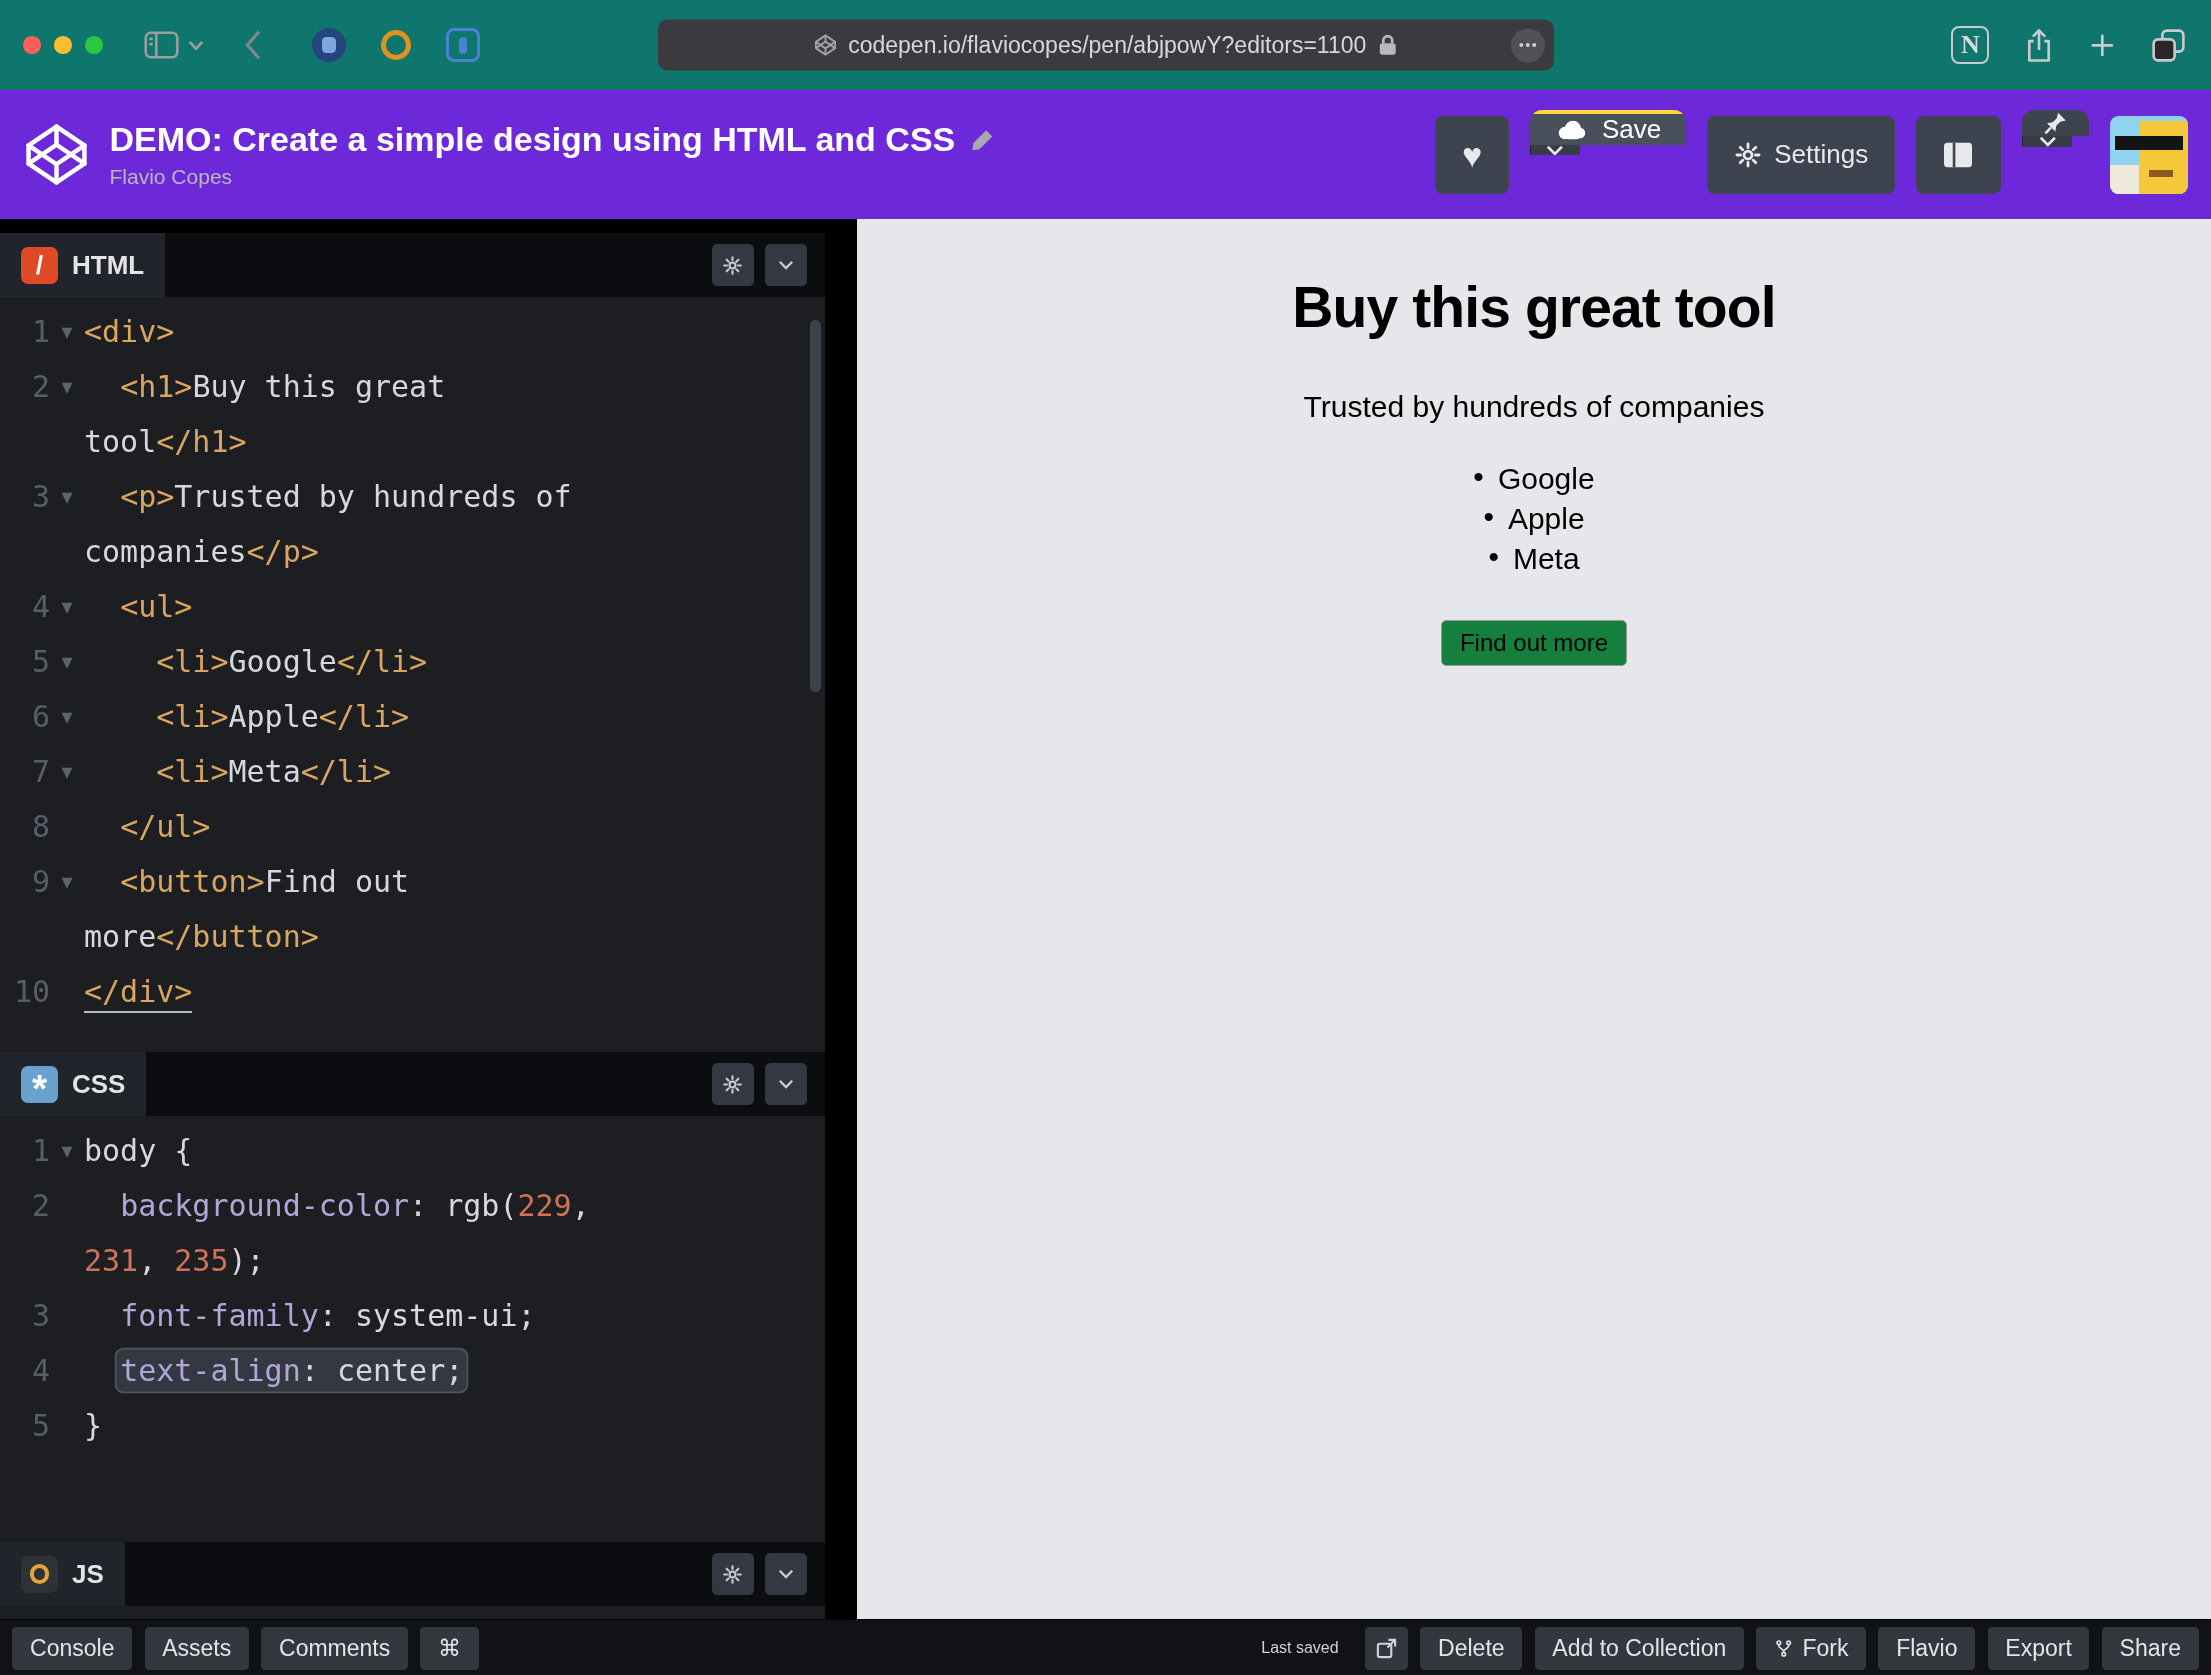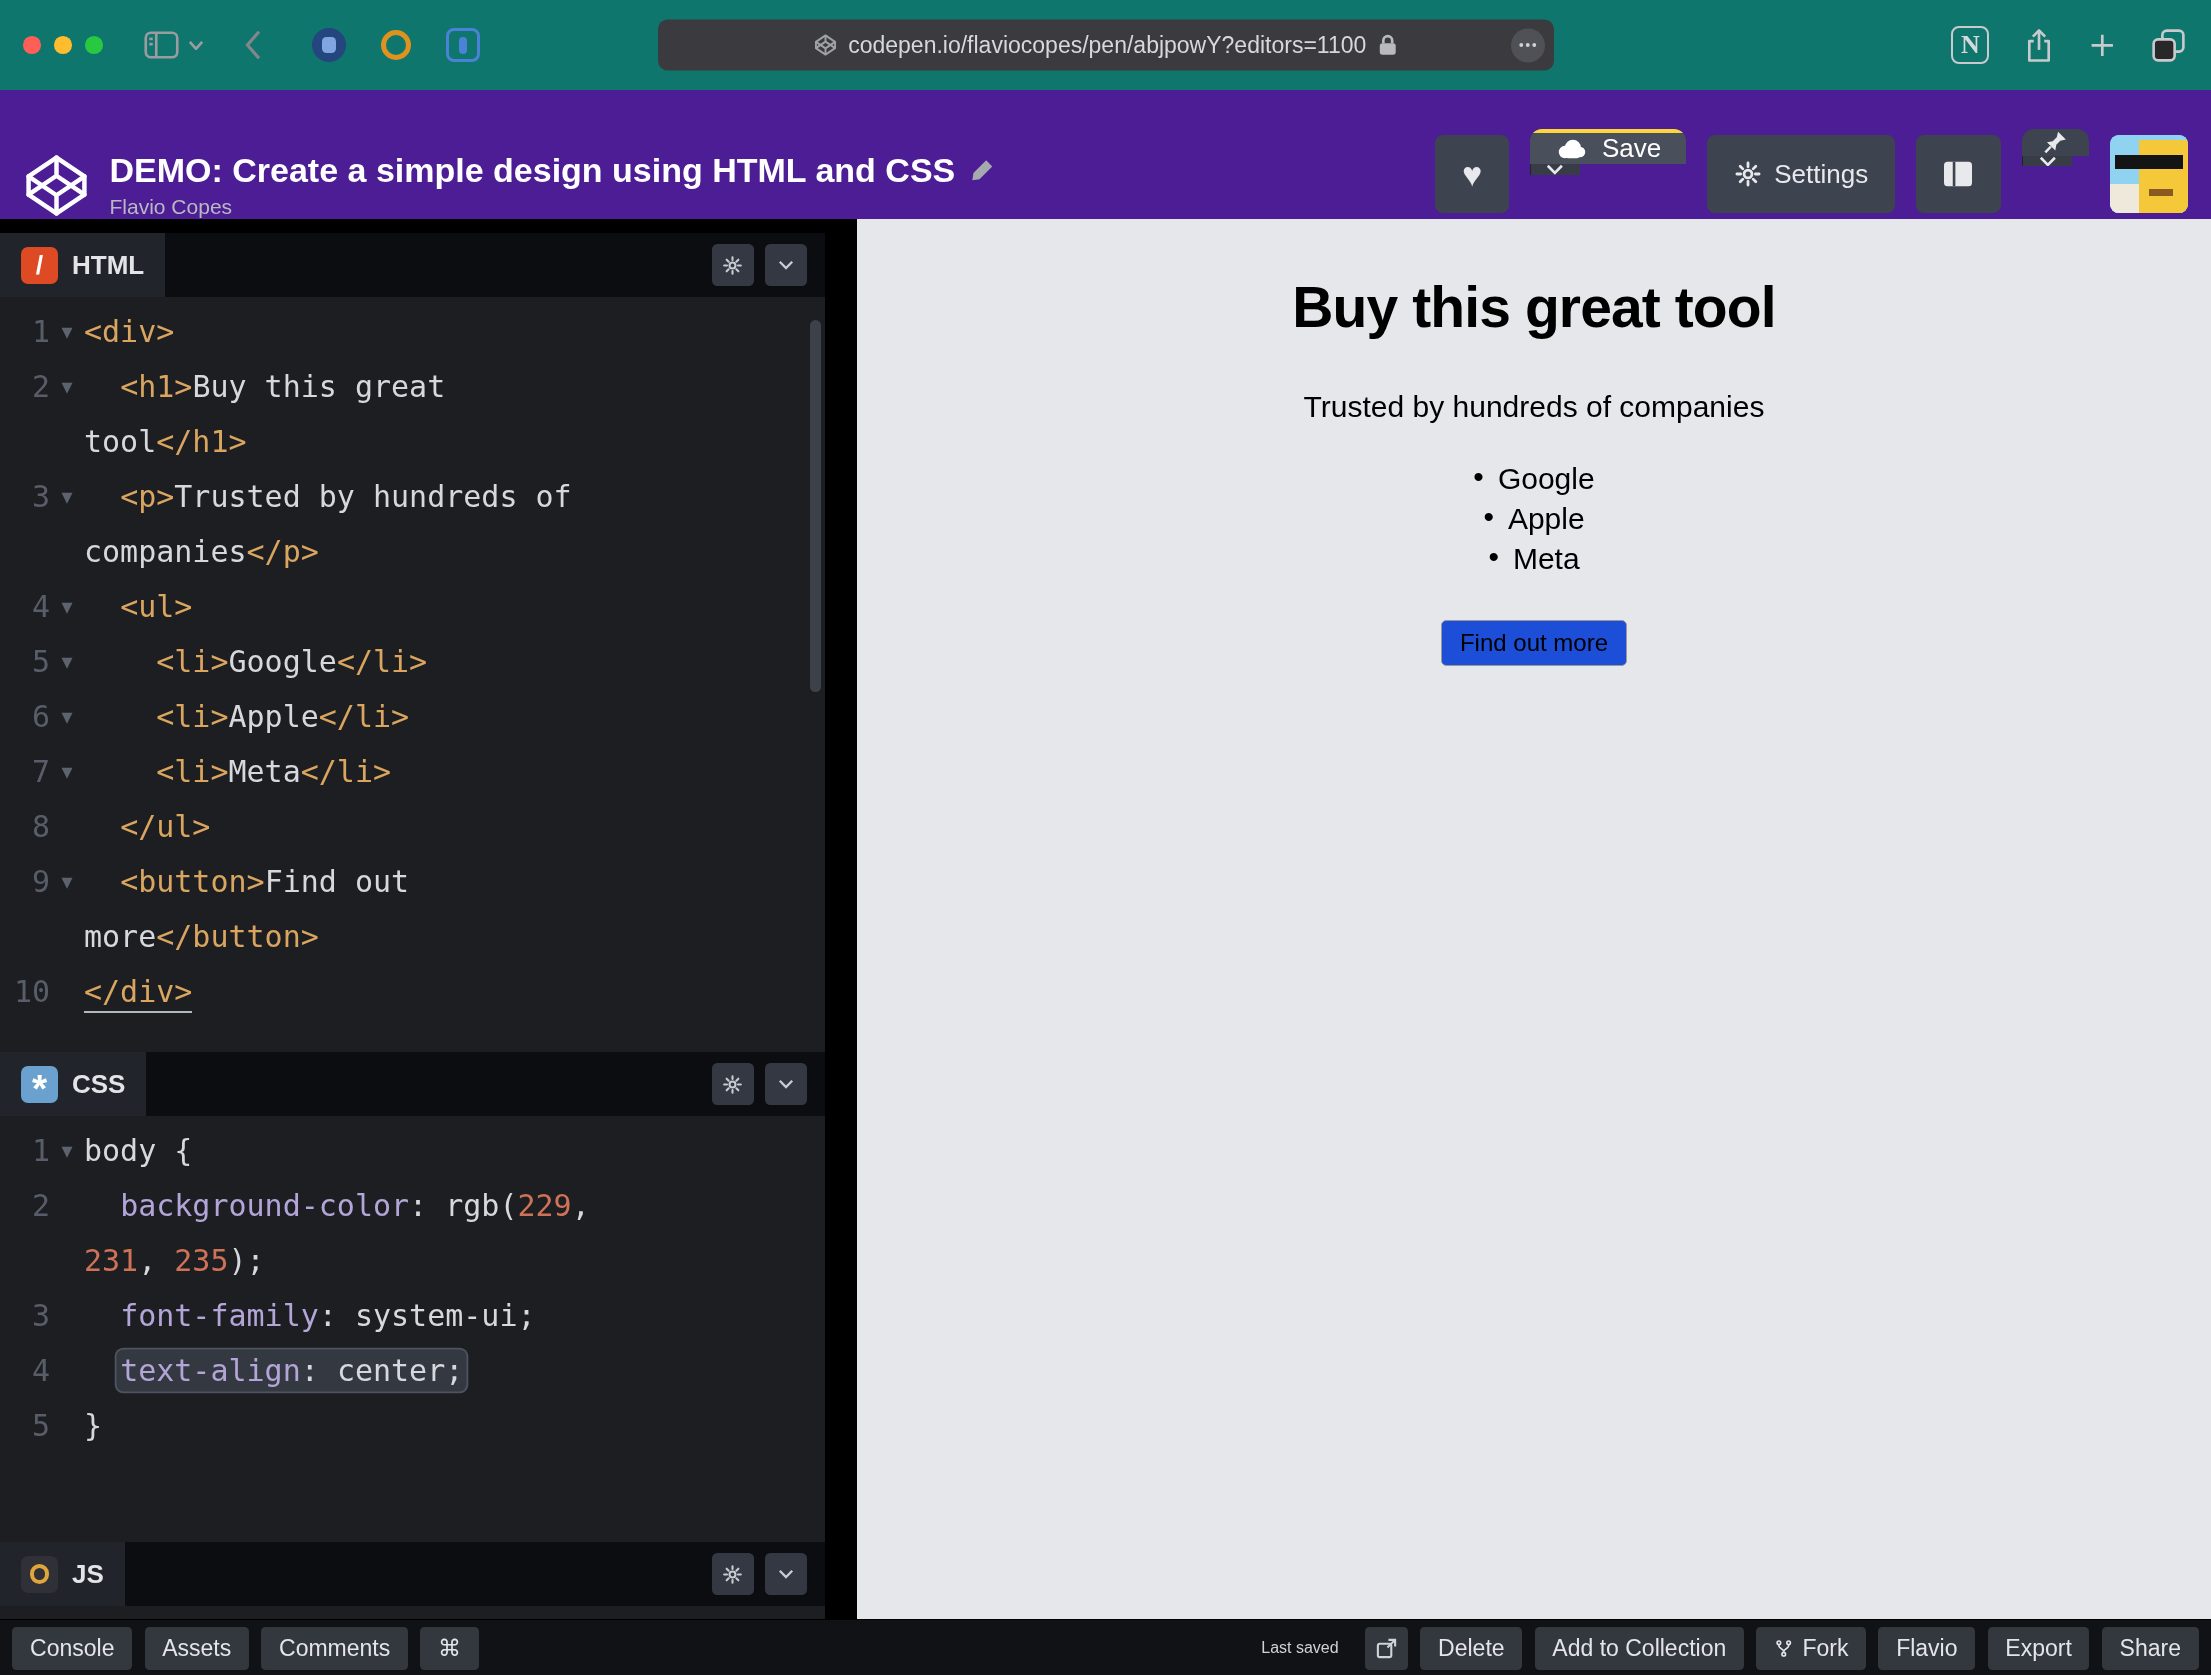--- a/index.html
+++ b/index.html
@@ -29,21 +29,21 @@
   .url-wrap { position:absolute; left:50%; top:50%; transform:translate(-50%,-50%);
     width:896px; height:51px; background:#3b3b3f; border-radius:9.8px;
     display:flex; align-items:center; justify-content:center; gap:11.5px; color:#d7d8db; font-size:23px; }
   .url-ellipsis { position:absolute; right:8.9px; top:50%; transform:translateY(-50%);
     width:34px; height:34px; border-radius:50%; background:#505157; display:flex; align-items:center; justify-content:center; }
   .chrome-right { position:absolute; right:25px; display:flex; align-items:center; gap:35px; }
   .notion-box { width:38px; height:38px; border:2.7px solid #c9cacd; border-radius:8px; color:#d7d8db;
     display:flex; align-items:center; justify-content:center; font-family:"Liberation Serif", serif; font-weight:bold; font-size:26px; background:none; }
 
   
-  .cp-header { height:129px; background:#4c1d95; display:flex; align-items:flex-end; padding:0 23px; flex:none; }
+  .cp-header { height:129px; background:#6d28d9; display:flex; align-items:center; padding:0 23px; flex:none; }
   .titles { margin-left:19.5px; }
   .pen-title { display:flex; align-items:center; gap:14px; color:#fff; font-size:34px; font-weight:bold; }
   .pen-author { color:#b8bac0; font-size:21px; margin-top:5.3px; }
   .actions { margin-left:auto; display:flex; align-items:center; gap:21px; }
   .hbtn { height:78px; background:#3e4350; border-radius:8px; color:#e8e9ec; font-size:26px;
     display:flex; align-items:center; justify-content:center; gap:12.4px; padding:0 26.6px; }
   .btn-group { display:flex; border-radius:12px; overflow:hidden; height:90px;flex-direction:column; }
   .save-main { border-top:4.4px solid #ffd53d; background:#4a4f5c; color:#fff; font-size:26px;
     display:flex; align-items:center; gap:13.3px; padding:0 25px; }
   .group-caret { width:50px; background:#383c47; display:flex; align-items:center; justify-content:center; border-left:1.8px solid #21232a; }
@@ -87,21 +87,21 @@
 
   .divider { width:32px; background:#000; flex:none; }
 
   
   .preview { flex:1; background:#e5e7eb; text-align:center; color:#000; overflow:hidden; }
   .pv-h1 { font-size:57px; font-weight:bold; margin-top:55px; letter-spacing:-0.9px; }
   .pv-sub { font-size:30px; margin-top:50px; }
   .pv-list { margin-top:35px; }
   .pli { font-size:30px; line-height:40px; }
   .pli .bullet { margin-right:14px; position:relative; top:-1.8px; }
-  .pv-btn { margin-top:41px; font-size:24px; background:#1d4ed8; border:1.8px solid #999; border-radius:5.3px; padding:8px 17.7px; color:#000; }
+  .pv-btn { margin-top:41px; font-size:24px; background:#15803d; border:1.8px solid #999; border-radius:5.3px; padding:8px 17.7px; color:#000; }
 
   
   .footer { height:57px; background:#111216; border-top:1.8px solid #000; display:flex; align-items:center; padding:0 12.4px; gap:12.4px; flex:none; }
   .fgroup { display:flex; gap:12.4px; }
   .fbtn { background:#33373e; color:#e3e5e9; font-size:23px; border-radius:4.4px; height:43px; padding:0 17.7px;
     display:flex; align-items:center; gap:8.9px; white-space:nowrap; }
   .fstatus { margin-left:auto; color:#cfd2d7; font-size:16px; margin-right:14px; }
   .ficon-btn { background:#33373e; width:43px; height:43px; border-radius:4.4px; display:flex; align-items:center; justify-content:center; }
 </style>
 </head>

